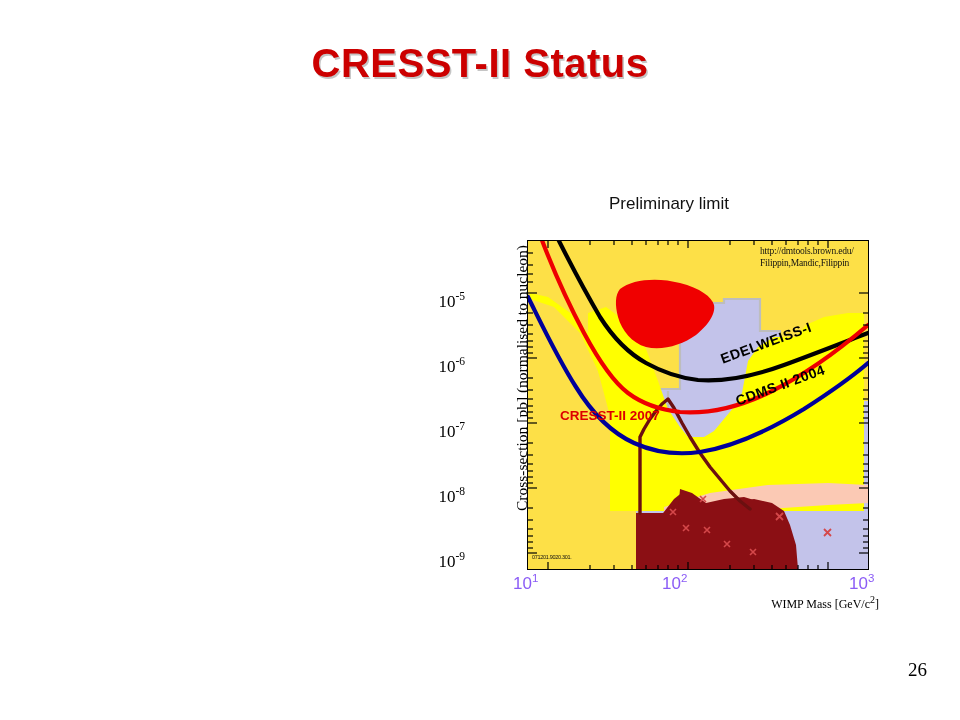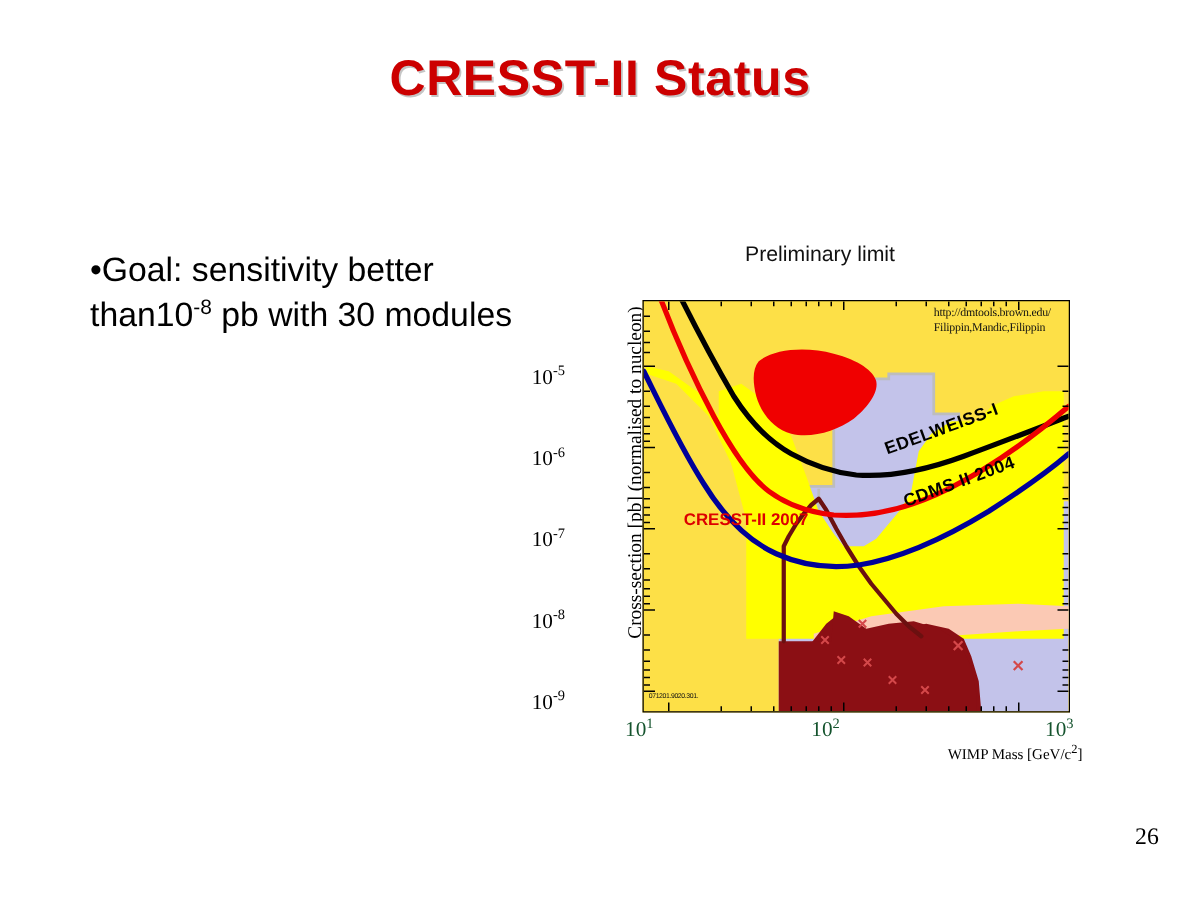--- a/index.html
+++ b/index.html
@@ -71,21 +71,21 @@
     left: 908px;
     top: 659px;
     font-family: "Liberation Serif", serif;
     font-size: 19px;
     color: #000000;
   }
 
   
   #figure {
     position: absolute;
-    left: 446px;
+    left: 459px;
     top: 194px;
     width: 420px;
     height: 440px;
   }
   #figure-caption {
     position: absolute;
     left: 0;
     top: 0;
     width: 420px;
     text-align: center;
@@ -141,23 +141,23 @@
     font-family: "Liberation Serif", serif;
     font-size: 17px;
     color: #000;
     white-space: nowrap;
     text-align: center;
   }
   .ytick sup { font-size: 0.68em; vertical-align: super; line-height: 0;}
   .xtick {
     position: absolute;
     top: 380px;
-    font-family: Liberation Serif, serif;
+    font-family: Liberation Sans, sans-serif;
     font-size: 17px;
-    color: #14532d;
+    color: #8b5cf6;
     white-space: nowrap;
   }
   .xtick sup { font-size: 0.68em; vertical-align: super; line-height: 0;}
 
   
   #credit {
     position: absolute;
     left: 232px;
     top: 4px;
     font-family: "Liberation Serif", serif;
@@ -208,21 +208,20 @@
   }
 </style>
 </head>
 <body>
 
 <div id="slide">
 
   <div id="slide-title">CRESST-II Status</div>
 
   <div id="body-text">
-    <p class="bullet-para"><span class="bullet-dot">•</span><span>Goal: sensitivity  better than10</span><sup class="sup">-8</sup><span> pb with 30 modules</span></p>
   </div>
 
   <div id="page-number">26</div>
 
   <div id="figure">
 
     <div id="figure-caption">Preliminary limit</div>
 
     <div id="ylabel">Cross-section [pb] (normalised to nucleon)</div>
 

